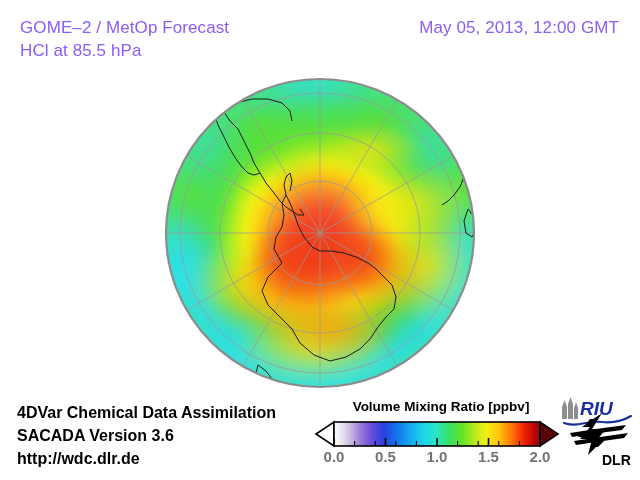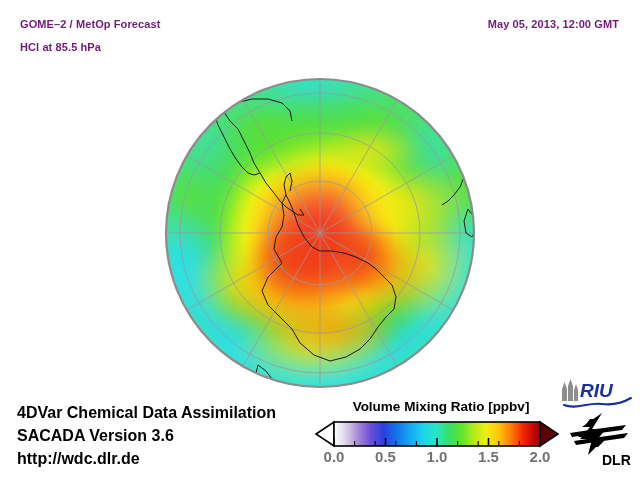--- a/index.html
+++ b/index.html
@@ -12,23 +12,23 @@
     width: 640px;
     height: 480px;
     background: #ffffff;
     font-family: "Liberation Sans", sans-serif;
     overflow: hidden;
   }
 
   
   .hdr {
     position: absolute;
-    font-weight: bold;
-    font-size: 11px;
-    color: #701a75;
+    font-weight: normal;
+    font-size: 17px;
+    color: #8b5cf6;
     white-space: nowrap;
     letter-spacing: 0.1px;
   }
   #hdr-title     { left: 20px;  top: 18px; }
   #hdr-subtitle  { left: 20px;  top: 41px; }
   #hdr-date      { right: 21px; top: 18px; padding-left: 20px; }
   #hdr-region    { right: 21px; top: 41px; }
 
   
   .ftr {
@@ -94,21 +94,21 @@
     font-weight: bold;
     font-size: 15px;
     color: #737373;
     white-space: nowrap;
   }
 
   
   #riu-logo {
     position: absolute;
     left: 558px;
-    top: 377px;
+    top: 395px;
     width: 76px;
     height: 34px;
   }
   #dlr-logo {
     position: absolute;
     left: 566px;
     top: 411px;
     width: 68px;
     height: 58px;
   }

